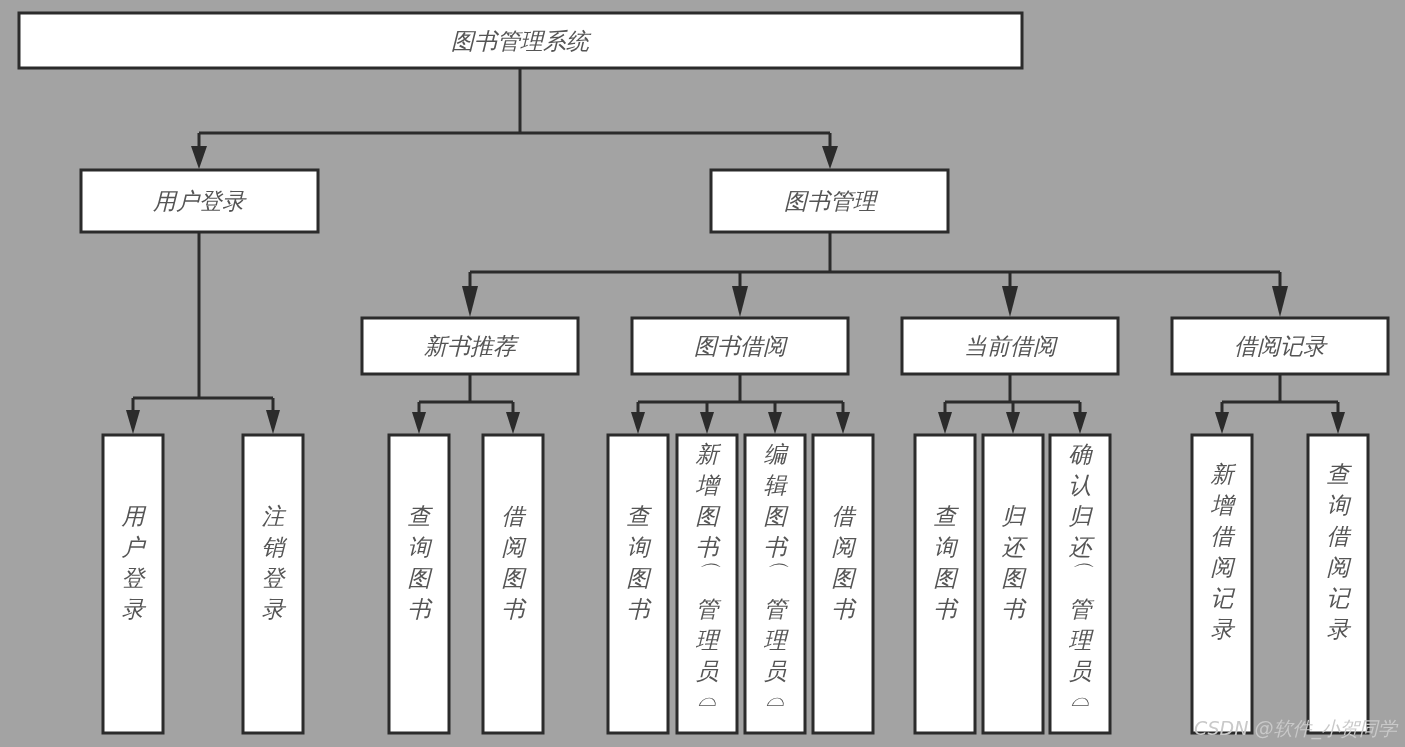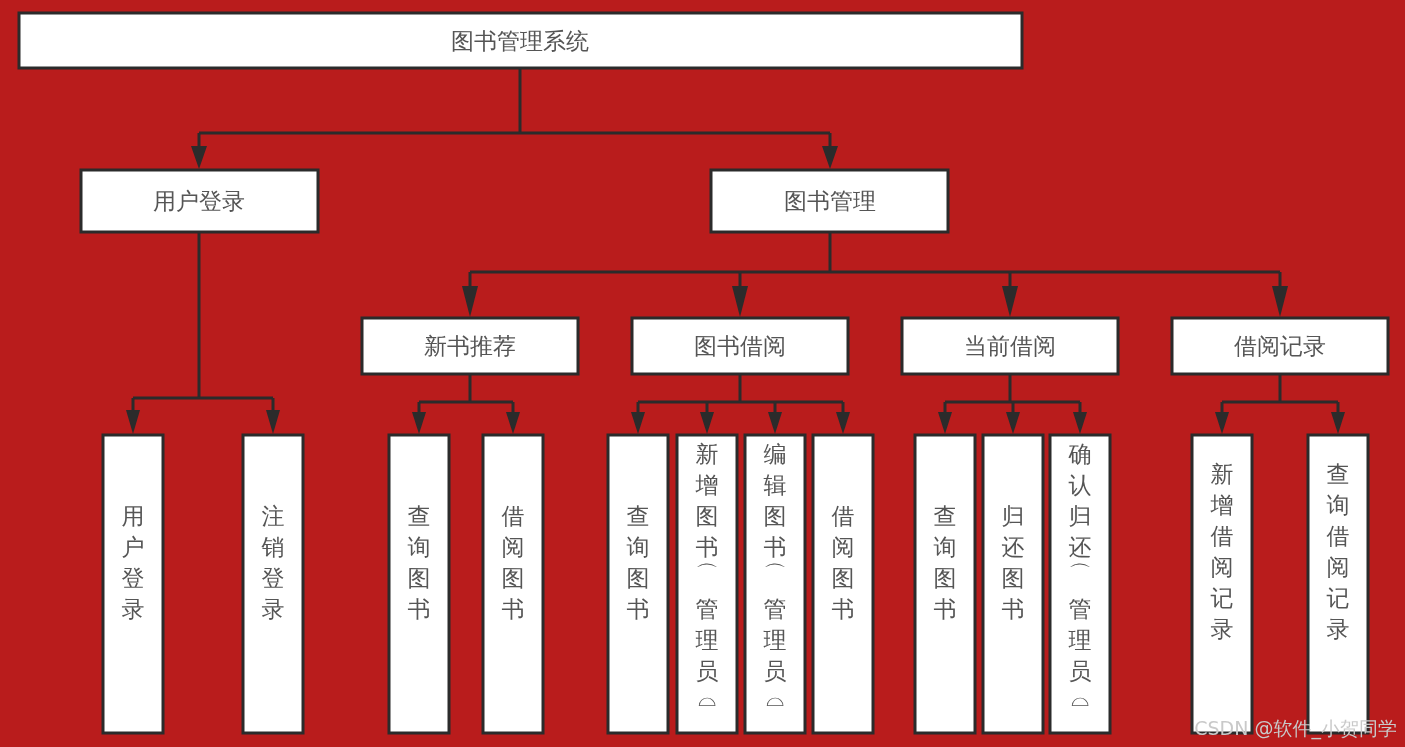--- a/index.html
+++ b/index.html
@@ -10,21 +10,22 @@
   body {
     width: 1405px;
     height: 747px;
     overflow: hidden;
     font-family: "DejaVu Sans", "Liberation Sans", sans-serif;
   }
   #diagram-root {
     position: relative;
     width: 1405px;
     height: 747px;
-    background: #b91c1c;
+    background: #a3a3a3;
+    font-style: italic;
   }
   svg.diagram {
     display: block;
     width: 1405px;
     height: 747px;
   }
   .node-rect {
     fill: #ffffff;
     stroke: #2b2b2b;
     stroke-width: 3;

